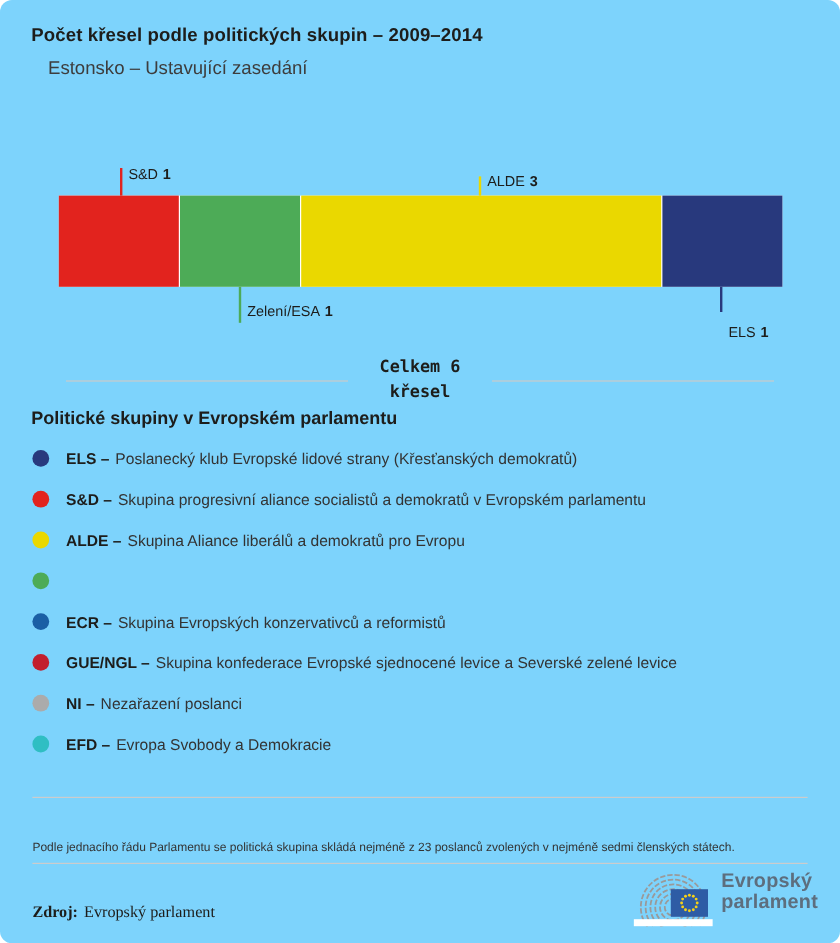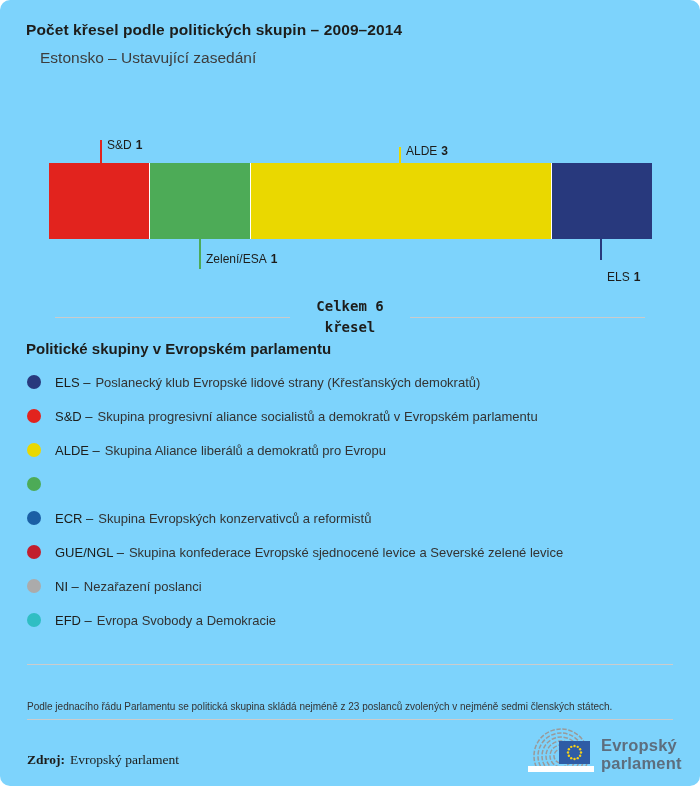--- a/index.html
+++ b/index.html
@@ -76,40 +76,40 @@
     position: absolute; left: 27px; top: 365px; width: 640px;
   }
   .legend-row {
     height: 34px; display: flex; align-items: center;
   }
   .dot {
     width: 14px; height: 14px; border-radius: 50%;
     flex: 0 0 14px; margin-right: 14px;
   }
   .legend-text { font-size: 13px; color: #333333; white-space: nowrap; }
-  .legend-text .abbr { font-weight: 400; color: #1d1d1b; margin-right: 5px; }
+  .legend-text .abbr { font-weight: 700; color: #1d1d1b; margin-right: 5px; }
 
   
   .divider { position: absolute; left: 27px; width: 646px; height: 1px; background: #cccccc; }
   .divider-1 { top: 664px; }
   .divider-2 { top: 719px; }
   .footnote {
     position: absolute; left: 27px; top: 696px; width: 630px;
     font-size: 10px; line-height: 21px; color: #333333;
   }
   .source {
     position: absolute; left: 27px; top: 752px;
     font-size: 13.5px; color: #1d1d1b; font-family: Liberation Serif, serif;
   }
   .source .src-label { font-weight: 700; margin-right: 5px; }
 
   
   .ep-logo {
     position: absolute; left: 528px; top: 726px;
-    display: flex; align-items: flex-end;
+    display: flex; align-items: flex-start;
   }
   .ep-logo svg { display: block; }
   .ep-logo-text {
     margin-left: 7px;
     font-size: 16.5px; line-height: 17.5px; font-weight: 700;
     color: #5d6e7e; letter-spacing: 0.2px;
   }
 </style>
 </head>
 <body>

